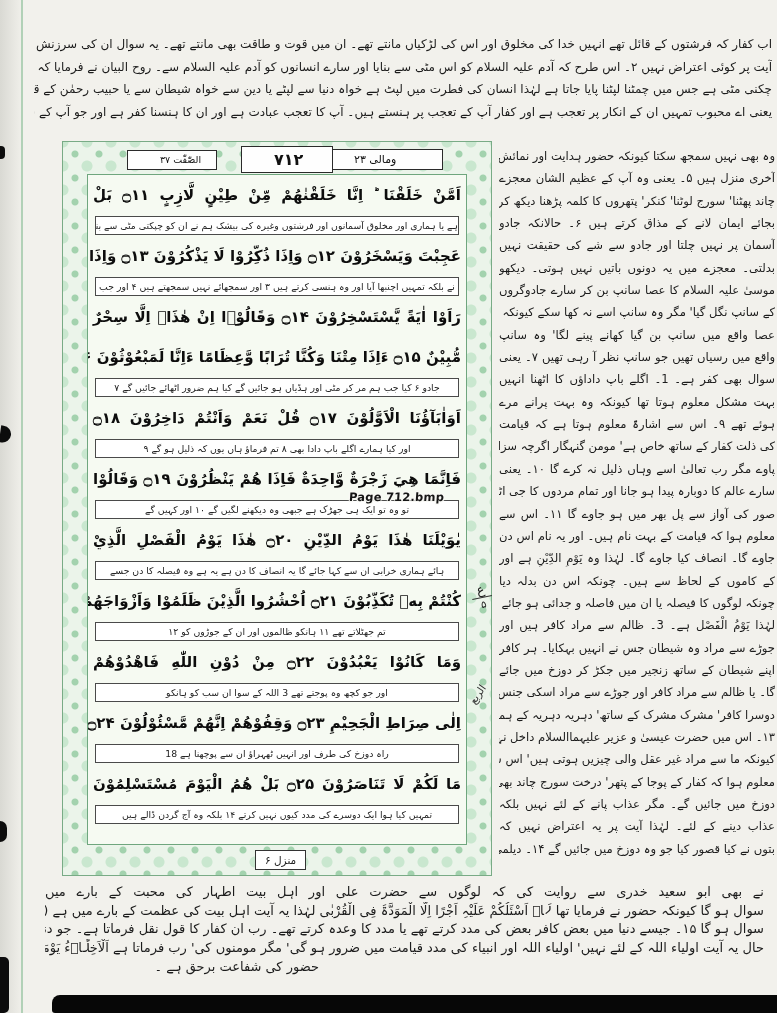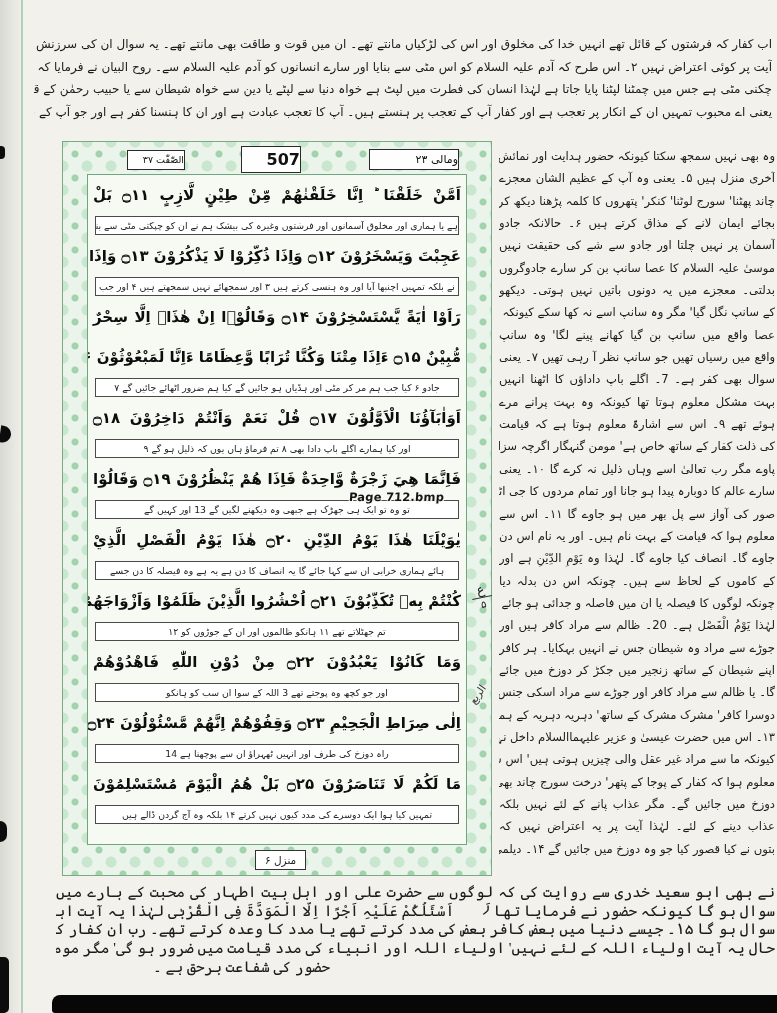--- a/index.html
+++ b/index.html
@@ -18,21 +18,21 @@
 
   
   .top-block{ position:absolute; left:34px; top:33px; width:738px; font-size:12px; }
   .top-block .tline{ height:22.6px; line-height:22.6px; white-space:nowrap; overflow:hidden;
     text-align:justify; text-align-last:justify; }
 
   .commentary{ position:absolute; left:499px; top:145px; width:276px; font-size:11.6px; }
   .commentary .cline{ height:22.35px; line-height:22.35px; white-space:nowrap; overflow:hidden;
     text-align:justify; text-align-last:justify; }
 
-  .bottom-block{ position:absolute; left:56px; top:883px; width:719px; font-size:15px;font-family:Liberation Serif, serif; }
+  .bottom-block{ position:absolute; left:45px; top:883px; width:719px; font-size:13px; }
   .bottom-block .bline{ height:18.7px; line-height:18.7px; white-space:nowrap; overflow:hidden;
     text-align:justify; text-align-last:justify; }
   .bottom-block .bline:last-child{ text-align:right; text-align-last:right; padding-left:0;
     padding-right:445px; box-sizing:border-box; }
 
   
   .quran-box{
     position:absolute; left:62px; top:141px; width:430px; height:735px; box-sizing:border-box;
     border:1px solid #79ab86;
     background-color:#ebf4ea;
@@ -40,22 +40,22 @@
       radial-gradient(circle, #a3d2ae 3px, rgba(163,210,174,0) 4px),
       radial-gradient(circle, #c9e7cf 5px, rgba(201,231,207,0) 6px);
     background-size:24px 24px,24px 24px;
     background-position:0 0,12px 12px;
   }
   .box-inner{
     position:absolute; left:24px; right:24px; top:32px; bottom:30px;
     background:#f6faf2; border:1px solid #6fa67e; overflow:hidden;
   }
   .hdr{ position:absolute; background:#fefefe; border:1px solid #2a2a2a; color:#111;
-    white-space:nowrap; overflow:hidden; text-align:right; z-index:3; }
-  .hdr-juz{ top:7px; right:32px; width:88px; height:19px; line-height:19px; font-size:11px; }
+    white-space:nowrap; overflow:hidden; text-align:left; z-index:3;padding-left:32px; }
+  .hdr-juz{ top:7px; right:48px; width:88px; height:19px; line-height:19px; font-size:11px; }
   .hdr-page{ top:4px; left:178px; width:58px; height:25px; line-height:25px; font-size:16px; font-weight:bold; }
   .hdr-surah{ top:8px; left:64px; width:56px; height:18px; line-height:18px; font-size:9.5px; }
 
   .vrow{ }
   .arabic{ height:40px; line-height:40px; font-weight:bold; font-size:15px; padding:0 5px;
     white-space:nowrap; overflow:hidden; text-align:justify; text-align-last:justify; color:#0d0d0d; }
   .urdu{ height:19px; line-height:17px; margin:1px 7px; background:#ffffff; border:1px solid #4a4a4a;
     font-size:9.3px; text-align:center; white-space:nowrap; overflow:hidden; color:#222; box-sizing:border-box; }
 
   .manzil{ position:absolute; bottom:5px; left:192px; background:#fff; border:1px solid #333;
@@ -94,21 +94,21 @@
 
   <div class="top-block">
       <div class="tline">اب کفار کہ فرشتوں کے قائل تھے انہیں خدا کی مخلوق اور اس کی لڑکیاں مانتے تھے۔ ان میں قوت و طاقت بھی مانتے تھے۔ یہ سوال ان کی سرزنش کے لئے ہے اور</div>
       <div class="tline">آیت پر کوئی اعتراض نہیں ۲۔ اس طرح کہ آدم علیہ السلام کو اس مٹی سے بنایا اور سارے انسانوں کو آدم علیہ السلام سے۔ روح البیان نے فرمایا کہ انسان کی اصل</div>
       <div class="tline">چکنی مٹی ہے جس میں چمٹنا لپٹنا پایا جاتا ہے لہٰذا انسان کی فطرت میں لپٹ ہے خواہ دنیا سے لپٹے یا دین سے خواہ شیطان سے یا حبیب رحمٰن کے قدم اور دامن سے ۳۔</div>
       <div class="tline">یعنی اے محبوب تمہیں ان کے انکار پر تعجب ہے اور کفار آپ کے تعجب پر ہنستے ہیں۔ آپ کا تعجب عبادت ہے اور ان کا ہنسنا کفر ہے اور جو آپ کے سمجھائے بھی نہ سمجھے</div>
     </div>
 
   <div class="quran-box">
     <div class="hdr hdr-juz">ومالی ۲۳</div>
-    <div class="hdr hdr-page">507</div>
+    <div class="hdr hdr-page">۷۱۲</div>
     <div class="hdr hdr-surah">الصّٰفّٰت ۳۷</div>
 
     <div class="box-inner">
         <div class="vrow">
         <div class="arabic">اَمَّنْ خَلَقْنَا ؕ اِنَّا خَلَقْنٰهُمْ مِّنْ طِيْنٍ لَّازِبٍ ۝۱۱ بَلْ</div>
         <div class="urdu">ہے یا ہماری اور مخلوق آسمانوں اور فرشتوں وغیرہ کی بیشک ہم نے ان کو چپکتی مٹی سے بنایا</div>
       </div>
         <div class="vrow">
         <div class="arabic">عَجِبْتَ وَيَسْخَرُوْنَ ۝۱۲ وَاِذَا ذُكِّرُوْا لَا يَذْكُرُوْنَ ۝۱۳ وَاِذَا</div>
         <div class="urdu">نے بلکہ تمہیں اچنبھا آیا اور وہ ہنسی کرتے ہیں ۳ اور سمجھائے نہیں سمجھتے ہیں ۴ اور جب</div>
@@ -119,37 +119,37 @@
         <div class="vrow">
         <div class="arabic">مُّبِيْنٌ ۝۱۵ ءَاِذَا مِتْنَا وَكُنَّا تُرَابًا وَّعِظَامًا ءَاِنَّا لَمَبْعُوْثُوْنَ ۝۱۶</div>
         <div class="urdu">جادو ۶ کیا جب ہم مر کر مٹی اور ہڈیاں ہو جائیں گے کیا ہم ضرور اٹھائے جائیں گے ۷</div>
       </div>
         <div class="vrow">
         <div class="arabic">اَوَاٰبَآؤُنَا الْاَوَّلُوْنَ ۝۱۷ قُلْ نَعَمْ وَاَنْتُمْ دَاخِرُوْنَ ۝۱۸</div>
         <div class="urdu">اور کیا ہمارے اگلے باپ دادا بھی ۸ تم فرماؤ ہاں یوں کہ ذلیل ہو گے ۹</div>
       </div>
         <div class="vrow">
         <div class="arabic">فَاِنَّمَا هِيَ زَجْرَةٌ وَّاحِدَةٌ فَاِذَا هُمْ يَنْظُرُوْنَ ۝۱۹ وَقَالُوْا</div>
-        <div class="urdu">تو وہ تو ایک ہی جھڑک ہے جبھی وہ دیکھنے لگیں گے 13 اور کہیں گے</div>
+        <div class="urdu">تو وہ تو ایک ہی جھڑک ہے جبھی وہ دیکھنے لگیں گے ۱۰ اور کہیں گے</div>
       </div>
         <div class="vrow">
         <div class="arabic">يٰوَيْلَنَا هٰذَا يَوْمُ الدِّيْنِ ۝۲۰ هٰذَا يَوْمُ الْفَصْلِ الَّذِيْ</div>
         <div class="urdu">ہائے ہماری خرابی ان سے کہا جائے گا یہ انصاف کا دن ہے یہ ہے وہ فیصلہ کا دن جسے</div>
       </div>
         <div class="vrow">
         <div class="arabic">كُنْتُمْ بِهٖ تُكَذِّبُوْنَ ۝۲۱ اُحْشُرُوا الَّذِيْنَ ظَلَمُوْا وَاَزْوَاجَهُمْ</div>
         <div class="urdu">تم جھٹلاتے تھے ۱۱ ہانکو ظالموں اور ان کے جوڑوں کو ۱۲</div>
       </div>
         <div class="vrow">
         <div class="arabic">وَمَا كَانُوْا يَعْبُدُوْنَ ۝۲۲ مِنْ دُوْنِ اللّٰهِ فَاهْدُوْهُمْ</div>
         <div class="urdu">اور جو کچھ وہ پوجتے تھے 3 اللہ کے سوا ان سب کو ہانکو</div>
       </div>
         <div class="vrow">
         <div class="arabic">اِلٰى صِرَاطِ الْجَحِيْمِ ۝۲۳ وَقِفُوْهُمْ اِنَّهُمْ مَّسْئُوْلُوْنَ ۝۲۴</div>
-        <div class="urdu">راہ دوزخ کی طرف اور انہیں ٹھہراؤ ان سے پوچھنا ہے 14</div>
+        <div class="urdu">راہ دوزخ کی طرف اور انہیں ٹھہراؤ ان سے پوچھنا ہے 18</div>
       </div>
         <div class="vrow">
         <div class="arabic">مَا لَكُمْ لَا تَنَاصَرُوْنَ ۝۲۵ بَلْ هُمُ الْيَوْمَ مُسْتَسْلِمُوْنَ</div>
         <div class="urdu">تمہیں کیا ہوا ایک دوسرے کی مدد کیوں نہیں کرتے ۱۴ بلکہ وہ آج گردن ڈالے ہیں</div>
       </div>
       </div>
 
     <div class="manzil">منزل ۶</div>
   </div>
 
@@ -158,37 +158,37 @@
     <span class="num">۵</span>
   </div>
   <div class="quarter-marker">الربع</div>
 
   <div class="commentary">
       <div class="cline">وہ بھی نہیں سمجھ سکتا کیونکہ حضور ہدایت اور نمائش کی</div>
       <div class="cline">آخری منزل ہیں ۵۔ یعنی وہ آپ کے عظیم الشان معجزے</div>
       <div class="cline">چاند پھٹنا' سورج لوٹنا' کنکر' پتھروں کا کلمہ پڑھنا دیکھ کر</div>
       <div class="cline">بجائے ایمان لانے کے مذاق کرتے ہیں ۶۔ حالانکہ جادو</div>
       <div class="cline">آسمان پر نہیں چلتا اور جادو سے شے کی حقیقت نہیں</div>
+      <div class="cline">بدلتی۔ معجزے میں یہ دونوں باتیں نہیں ہوتی۔ دیکھو</div>
       <div class="cline">موسیٰ علیہ السلام کا عصا سانپ بن کر سارے جادوگروں</div>
-      <div class="cline">بدلتی۔ معجزے میں یہ دونوں باتیں نہیں ہوتی۔ دیکھو</div>
       <div class="cline">کے سانپ نگل گیا' مگر وہ سانپ اسے نہ کھا سکے کیونکہ یہ</div>
       <div class="cline">عصا واقع میں سانپ بن گیا کھانے پینے لگا' وہ سانپ</div>
       <div class="cline">واقع میں رسیاں تھیں جو سانپ نظر آ رہی تھیں ۷۔ یعنی</div>
-      <div class="cline">سوال بھی کفر ہے۔ 7۔ اگلے باپ داداؤں کا اٹھنا انہیں</div>
+      <div class="cline">سوال بھی کفر ہے۔ 1۔ اگلے باپ داداؤں کا اٹھنا انہیں</div>
       <div class="cline">بہت مشکل معلوم ہوتا تھا کیونکہ وہ بہت پرانے مرے</div>
       <div class="cline">ہوئے تھے ۹۔ اس سے اشارۃً معلوم ہوتا ہے کہ قیامت</div>
       <div class="cline">کی ذلت کفار کے ساتھ خاص ہے' مومن گنہگار اگرچہ سزا</div>
       <div class="cline">پاوے مگر رب تعالیٰ اسے وہاں ذلیل نہ کرے گا ۱۰۔ یعنی</div>
       <div class="cline">سارے عالم کا دوبارہ پیدا ہو جانا اور تمام مردوں کا جی اٹھنا</div>
       <div class="cline">صور کی آواز سے پل بھر میں ہو جاوے گا ۱۱۔ اس سے</div>
       <div class="cline">معلوم ہوا کہ قیامت کے بہت نام ہیں۔ اور یہ نام اس دن</div>
       <div class="cline">جاوے گا۔ انصاف کیا جاوے گا۔ لہٰذا وہ یَوْمِ الدِّیْنِ ہے اور</div>
       <div class="cline">کے کاموں کے لحاظ سے ہیں۔ چونکہ اس دن بدلہ دیا</div>
       <div class="cline">چونکہ لوگوں کا فیصلہ یا ان میں فاصلہ و جدائی ہو جائے گی</div>
-      <div class="cline">لہٰذا یَوْمُ الْفَصْل ہے۔ 20۔ ظالم سے مراد کافر ہیں اور</div>
+      <div class="cline">لہٰذا یَوْمُ الْفَصْل ہے۔ 3۔ ظالم سے مراد کافر ہیں اور</div>
       <div class="cline">جوڑے سے مراد وہ شیطان جس نے انہیں بہکایا۔ ہر کافر</div>
       <div class="cline">اپنے شیطان کے ساتھ زنجیر میں جکڑ کر دوزخ میں جائے</div>
       <div class="cline">گا۔ یا ظالم سے مراد کافر اور جوڑے سے مراد اسکی جنس کا</div>
       <div class="cline">دوسرا کافر' مشرک مشرک کے ساتھ' دہریہ دہریہ کے ہمراہ</div>
       <div class="cline">۱۳۔ اس میں حضرت عیسیٰ و عزیر علیہماالسلام داخل نہیں۔</div>
       <div class="cline">کیونکہ ما سے مراد غیر عقل والی چیزیں ہوتی ہیں' اس سے</div>
       <div class="cline">معلوم ہوا کہ کفار کے پوجا کے پتھر' درخت سورج چاند بھی</div>
       <div class="cline">دوزخ میں جائیں گے۔ مگر عذاب پانے کے لئے نہیں بلکہ</div>
       <div class="cline">عذاب دینے کے لئے۔ لہٰذا آیت پر یہ اعتراض نہیں کہ</div>
       <div class="cline">بتوں نے کیا قصور کیا جو وہ دوزخ میں جائیں گے ۱۴۔ دیلمی</div>

